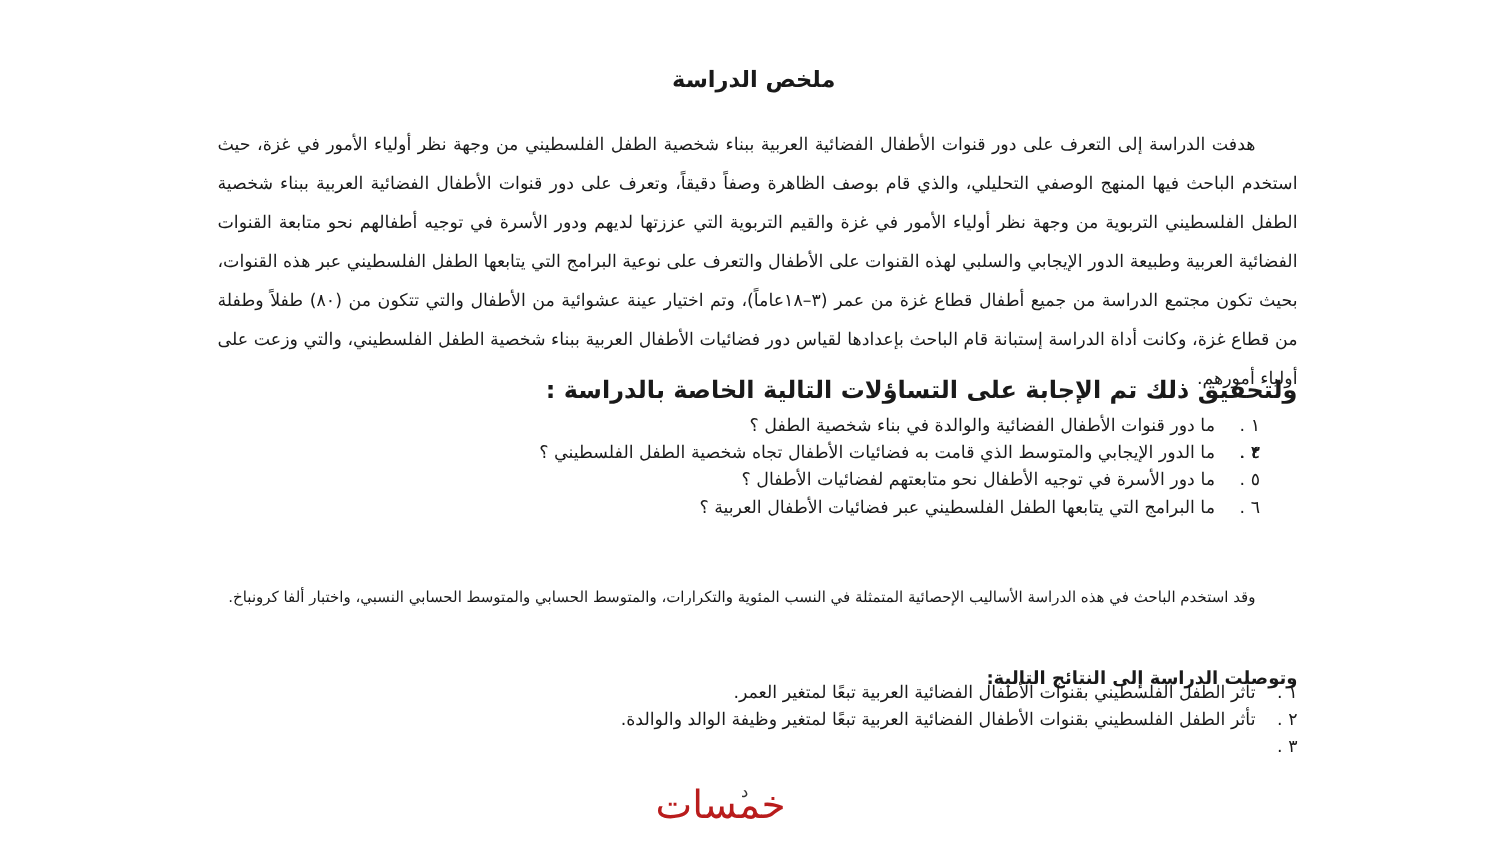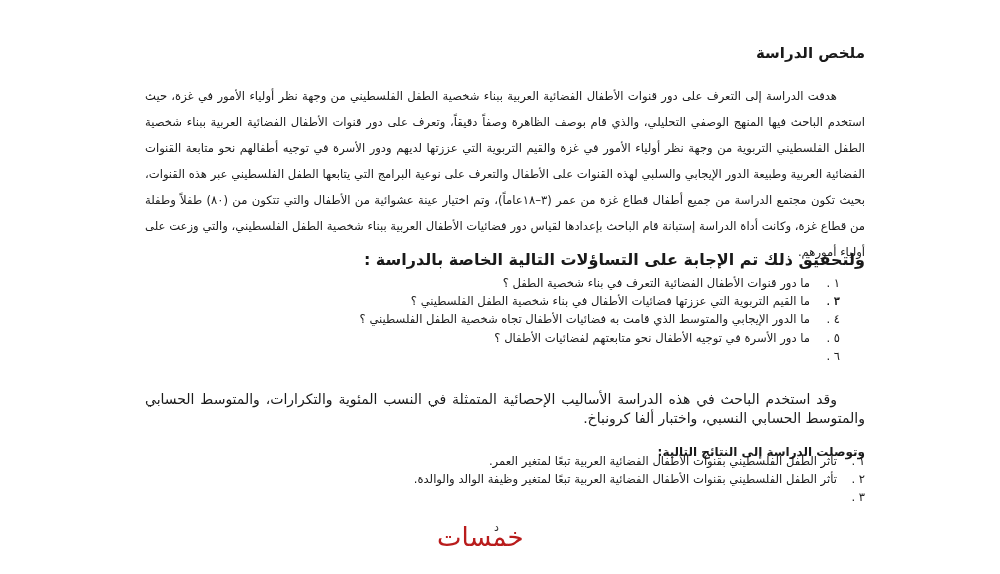--- a/index.html
+++ b/index.html
@@ -22,21 +22,21 @@
       width: 725px;
       height: 574px;
       direction: rtl;
       text-align: justify;
     }
     .title {
       position: absolute;
       top: 44px;
       left: 0;
       right: 0;
-      text-align: right;
+      text-align: center;
       font-size: 15px;
       font-weight: bold;
       text-decoration: none;
       letter-spacing: 0.5px;
     }
     .abstract {
       position: absolute;
       top: 83px;
       left: 5px;
       right: 0;
@@ -76,21 +76,21 @@
       position: absolute;
       right: 0;
       top: 0;
     }
     .methods {
       position: absolute;
       top: 390px;
       left: 5px;
       right: 0;
       margin: 0;
-      font-size: 14px;
+      font-size: 10px;
       line-height: 18.5px;
       text-align: justify;
       text-align-last: right;
       text-indent: 28px;
     }
     .r-heading {
       position: absolute;
       top: 445px;
       right: 0;
       margin: 0;
@@ -144,39 +144,39 @@
 <div class="page">
   <div class="title">ملخص الدراسة</div>
 
   <p class="abstract">هدفت الدراسة إلى التعرف على دور قنوات الأطفال الفضائية العربية ببناء شخصية الطفل الفلسطيني من وجهة نظر أولياء الأمور في غزة، حيث استخدم الباحث فيها المنهج الوصفي التحليلي، والذي قام بوصف الظاهرة وصفاً دقيقاً، وتعرف على دور قنوات الأطفال الفضائية العربية ببناء شخصية الطفل الفلسطيني التربوية من وجهة نظر أولياء الأمور في غزة والقيم التربوية التي عززتها لديهم ودور الأسرة في توجيه أطفالهم نحو متابعة القنوات الفضائية العربية وطبيعة الدور الإيجابي والسلبي لهذه القنوات على الأطفال والتعرف على نوعية البرامج التي يتابعها الطفل الفلسطيني عبر هذه القنوات، بحيث تكون مجتمع الدراسة من جميع أطفال قطاع غزة من عمر (٣–١٨عاماً)، وتم اختيار عينة عشوائية من الأطفال والتي تتكون من (٨٠) طفلاً وطفلة من قطاع غزة، وكانت أداة الدراسة إستبانة قام الباحث بإعدادها لقياس دور فضائيات الأطفال العربية ببناء شخصية الطفل الفلسطيني، والتي وزعت على أولياء أمورهم.</p>
 
   <p class="q-heading">ولتحقيق ذلك تم الإجابة على التساؤلات التالية الخاصة بالدراسة :</p>
 
   <ul class="q-list">
     <li>
       <span class="num">١ .</span>
-      <span>ما دور قنوات الأطفال الفضائية التعرف في بناء شخصية الطفل ؟</span>
+      <span>ما دور قنوات الأطفال الفضائية والوالدة في بناء شخصية الطفل ؟</span>
     </li>
     <li>
       <span class="num">٢ .</span>
     </li>
     <li>
       <span class="num">٣ .</span>
-      <span>ما القيم التربوية التي عززتها فضائيات الأطفال في بناء شخصية الطفل الفلسطيني ؟</span>
     </li>
     <li>
       <span class="num">٤ .</span>
       <span>ما الدور الإيجابي والمتوسط الذي قامت به فضائيات الأطفال تجاه شخصية الطفل الفلسطيني ؟</span>
     </li>
     <li>
       <span class="num">٥ .</span>
       <span>ما دور الأسرة في توجيه الأطفال نحو متابعتهم لفضائيات الأطفال ؟</span>
     </li>
     <li>
       <span class="num">٦ .</span>
+      <span>ما البرامج التي يتابعها الطفل الفلسطيني عبر فضائيات الأطفال العربية ؟</span>
     </li>
   </ul>
 
   <p class="methods">وقد استخدم الباحث في هذه الدراسة الأساليب الإحصائية المتمثلة في النسب المئوية والتكرارات، والمتوسط الحسابي والمتوسط الحسابي النسبي، واختبار ألفا كرونباخ.</p>
 
   <p class="r-heading">وتوصلت الدراسة إلى النتائج التالية:</p>
 
   <ul class="r-list">
     <li>
       <span class="num">١ .</span>

